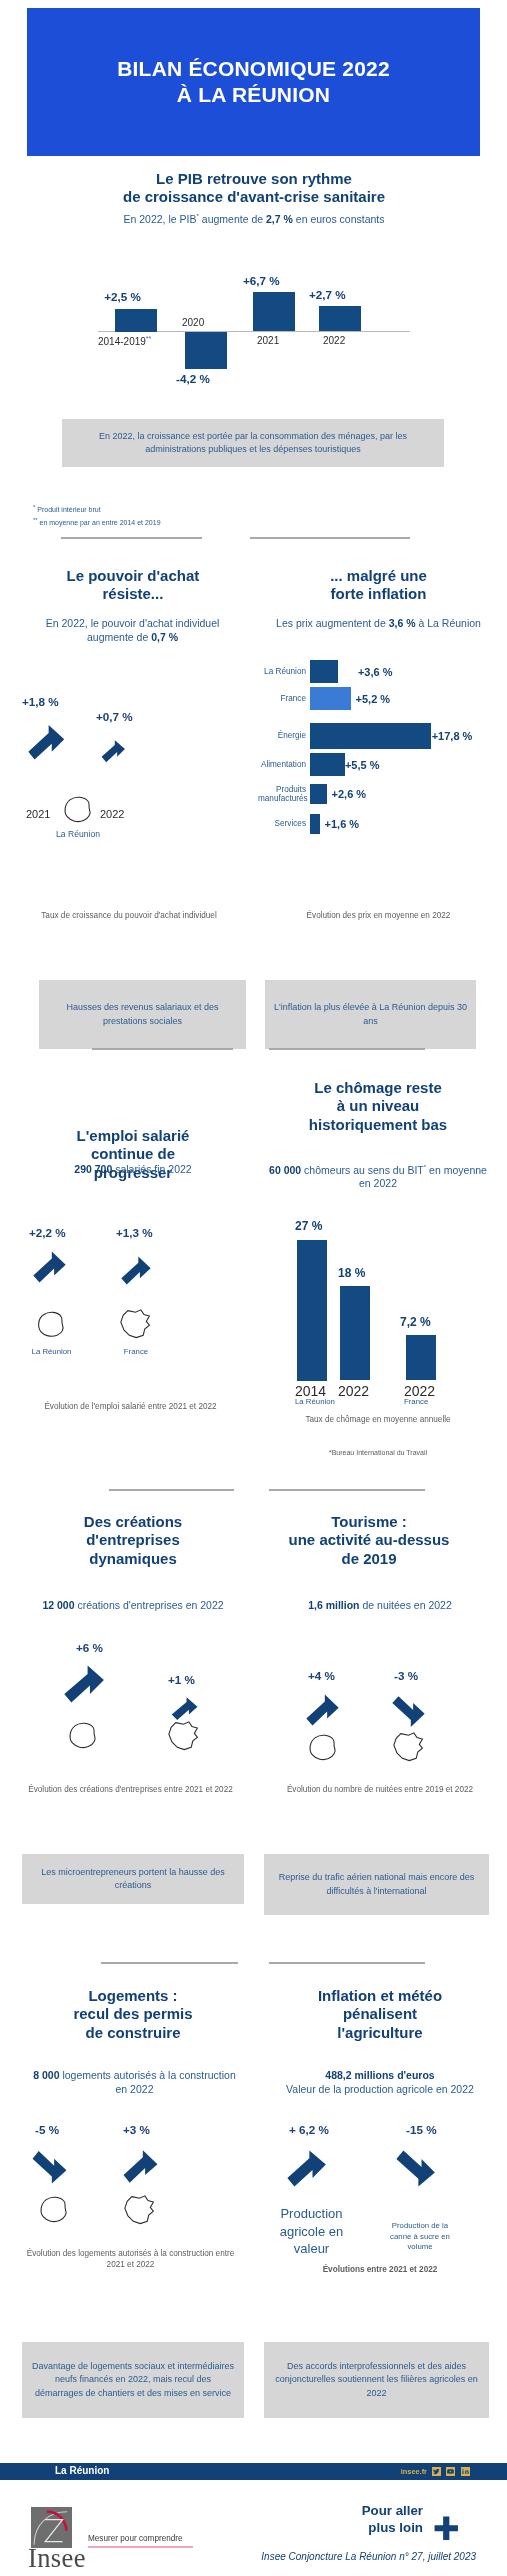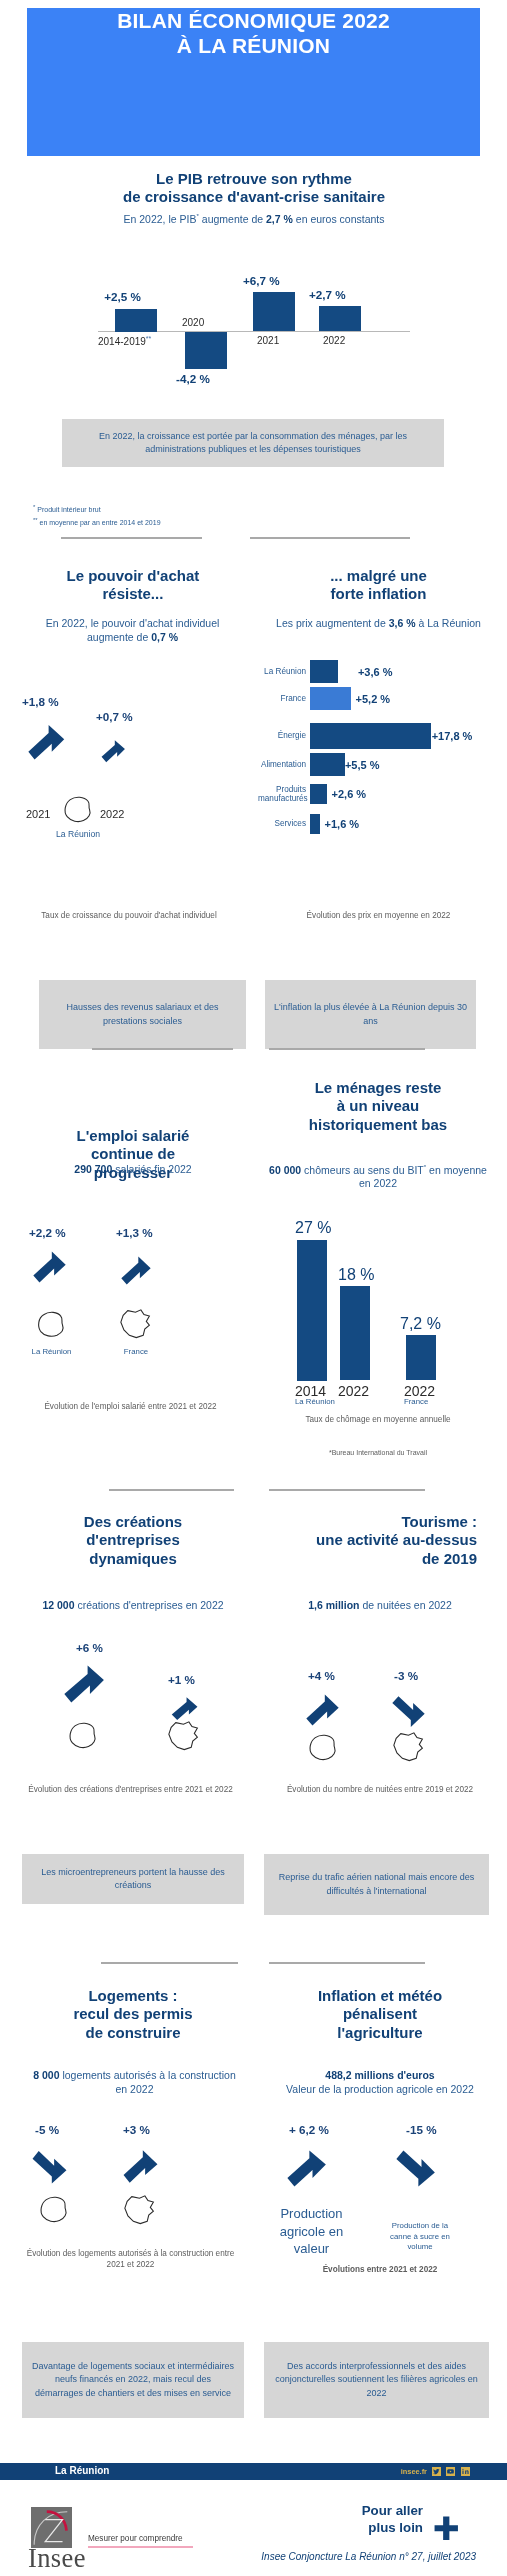--- a/index.html
+++ b/index.html
@@ -9,22 +9,22 @@
     font-family:"Liberation Sans", sans-serif;
     color:#1b4378;
     position:relative;
     overflow:hidden;
   }
   .page{width:507px;height:2576px;position:relative;}
 
   
   .header-band{
     position:absolute; left:27px; top:7.8px; width:453px; height:148px;
-    background:#3b82f6;
-    display:flex; align-items:flex-start; justify-content:center;
+    background:#1d4ed8;
+    display:flex; align-items:center; justify-content:center;
   }
   .header-title{
     color:#ffffff; font-weight:bold; font-size:21px; line-height:1.22;
     text-align:center; letter-spacing:0.2px;
   }
 
   
   .sec-title{
     font-weight:bold; color:#114176; text-align:center;
     font-size:15px; line-height:1.22;
@@ -59,21 +59,21 @@
   .arrow{display:block;}
 
   
   .inf-row{position:absolute;display:flex;align-items:center;}
   .inf-lab{font-size:8.2px;color:#2a5c92;text-align:right;line-height:1.15;}
   .inf-bar{height:100%;}
   .inf-val{font-weight:bold;font-size:11px;color:#114176;white-space:nowrap;}
 
   
   .un-bar{position:absolute;background:#144a82;width:30px;}
-  .un-val{position:absolute;font-weight:normal;font-size:16px;color:#114176;white-space:nowrap;}
+  .un-val{position:absolute;font-weight:bold;font-size:12px;color:#114176;white-space:nowrap;}
   .un-cat{position:absolute;font-size:14px;color:#2b2b2b;white-space:nowrap;}
   .un-reg{position:absolute;font-size:7.8px;color:#2a5c92;white-space:nowrap;}
 
   
   .footer-band{
     position:absolute;left:0;top:2463px;width:507px;height:17px;background:#114176;
   }
   .footer-region{
     position:absolute;left:55px;top:2465px;color:#fff;font-weight:bold;font-size:10px;
   }
@@ -270,21 +270,21 @@
   <svg style="position:absolute;left:117px;top:1308px;" width="37" height="33" viewBox="0 0 48 42">
     <path d="M14 3 L24 5 L31 2 L35 8 L42 10 L38 17 L42 22 L36 27 L34 35 L25 38 L16 35 L9 28 L5 18 L8 9 Z" fill="none" stroke="#2b2b2b" stroke-width="1.4"></path>
   </svg>
 
   <div style="position:absolute;left:19.5px;top:1347px;width:64px;text-align:center;font-size:7.8px;color:#2a5c92;">La Réunion</div>
   <div style="position:absolute;left:108px;top:1347px;width:56px;text-align:center;font-size:7.8px;color:#2a5c92;">France</div>
 
   <div class="caption" style="position:absolute;left:19.5px;top:1401px;width:222px;">Évolution de l'emploi salarié entre 2021 et 2022</div>
 
   <div class="sec-title" style="position:absolute;left:265px;top:1079px;width:226px;">
-    <div>Le ménages reste</div>
+    <div>Le chômage reste</div>
     <div>à un niveau</div>
     <div>historiquement bas</div>
   </div>
   <div class="sec-sub" style="position:absolute;left:265px;top:1163px;width:226px;">
     <b>60 000</b><span> chômeurs au sens du BIT</span><sup style="font-size:6.2px">*</sup><span> en moyenne en 2022</span>
   </div>
 
   <div class="un-bar" style="left:297px;top:1240px;height:141px;"></div>
   <div class="un-val" style="left:295px;top:1219px;">27 %</div>
   <div class="un-cat" style="left:295px;top:1383px;">2014</div>
@@ -330,21 +330,21 @@
   </svg>
   <svg style="position:absolute;left:165px;top:1720px;" width="37" height="33" viewBox="0 0 48 42">
     <path d="M14 3 L24 5 L31 2 L35 8 L42 10 L38 17 L42 22 L36 27 L34 35 L25 38 L16 35 L9 28 L5 18 L8 9 Z" fill="none" stroke="#2b2b2b" stroke-width="1.4"></path>
   </svg>
 
   <div class="caption" style="position:absolute;left:19.5px;top:1784px;width:222px;">Évolution des créations d'entreprises entre 2021 et 2022</div>
   <div class="greybox" style="position:absolute;left:22px;top:1854px;width:222px;height:50px;">
     <span>Les microentrepreneurs portent la hausse des créations</span>
   </div>
 
-  <div class="sec-title" style="position:absolute;left:247px;top:1513px;width:230px;text-align:right;">
+  <div class="sec-title" style="position:absolute;left:254px;top:1513px;width:230px;">
     <div>Tourisme :</div>
     <div>une activité au-dessus</div>
     <div>de 2019</div>
   </div>
   <div class="sec-sub" style="position:absolute;left:265px;top:1599px;width:230px;">
     <b>1,6 million</b><span> de nuitées en 2022</span>
   </div>
 
   <div style="position:absolute;left:308px;top:1669px;font-weight:bold;font-size:11.7px;">+4 %</div>
   <div style="position:absolute;left:394px;top:1669px;font-weight:bold;font-size:11.7px;">-3 %</div>

